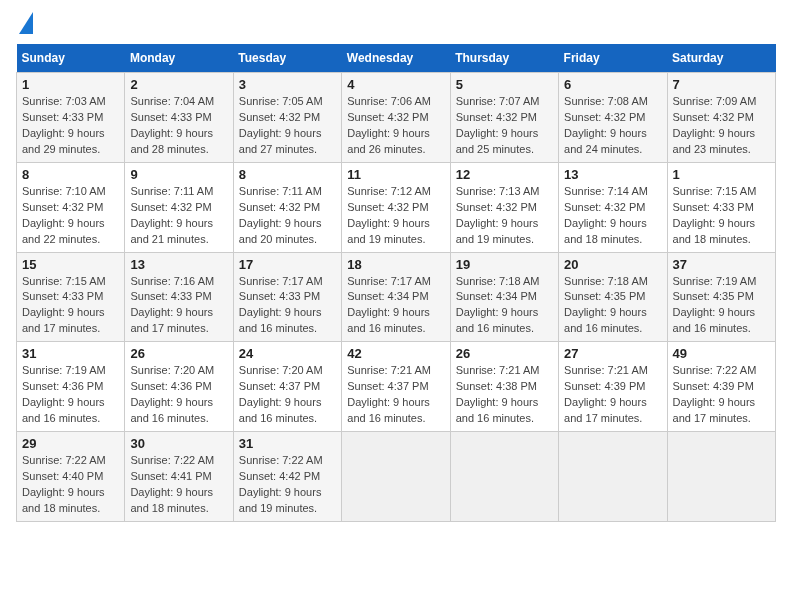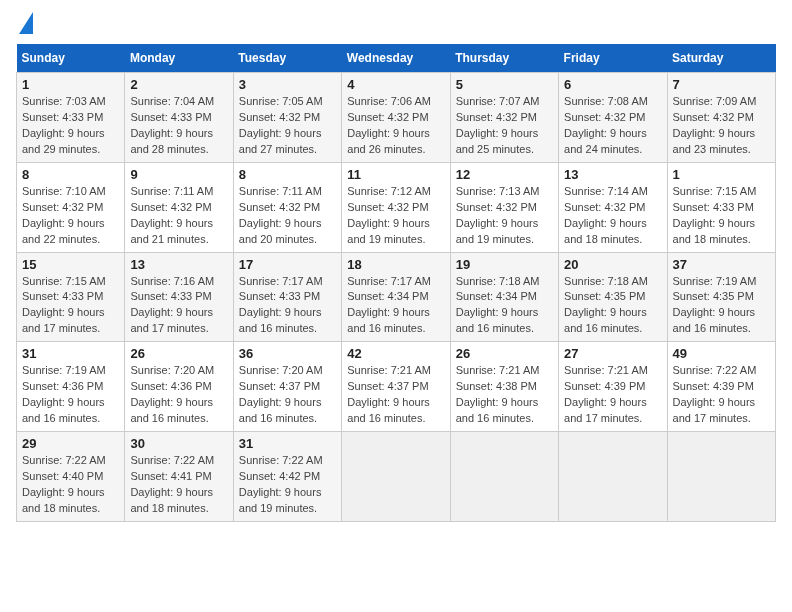--- a/index.html
+++ b/index.html
@@ -292,21 +292,21 @@
         </td>
         <td>
           <span class="day-num">26</span>
           <div class="day-info">
             Sunrise: 7:20 AM<br>
             Sunset: 4:36 PM<br>
             Daylight: 9 hours and 16 minutes.
           </div>
         </td>
         <td>
-          <span class="day-num">36</span>
+          <span class="day-num">24</span>
           <div class="day-info">
             Sunrise: 7:20 AM<br>
             Sunset: 4:37 PM<br>
             Daylight: 9 hours and 16 minutes.
           </div>
         </td>
         <td>
           <span class="day-num">42</span>
           <div class="day-info">
             Sunrise: 7:21 AM<br>

